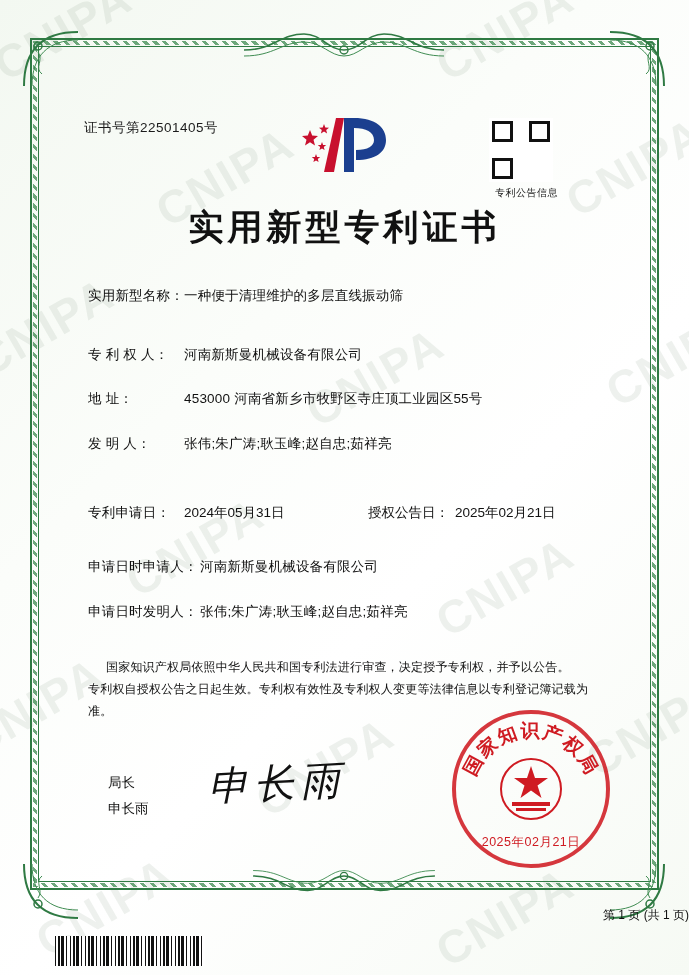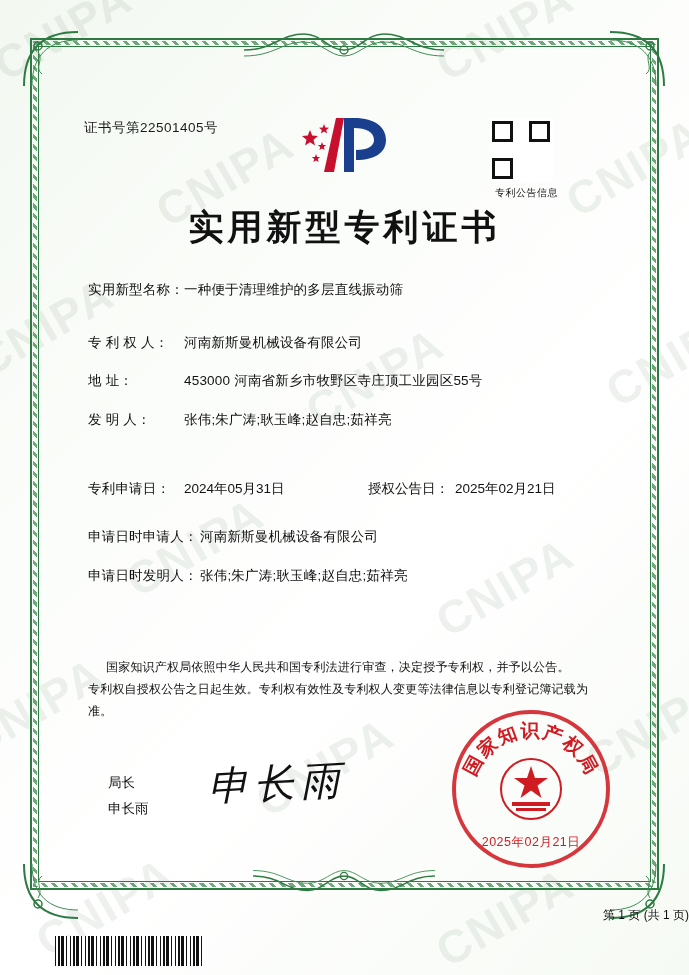--- a/index.html
+++ b/index.html
@@ -197,20 +197,21 @@
   }
   .flabel {
     width: 96px;
     flex: 0 0 96px;
     white-space: nowrap;
     letter-spacing: .2px;
   }
   .fvalue {
     flex: 1;
     letter-spacing: .2px;
+    margin-top: 6px;
   }
   .frow-2col .col {
     display: flex;
     align-items: baseline;
   }
   .frow-2col .col-a { width: 280px; flex: 0 0 280px; }
   .frow-2col .col-b { flex: 1; }
   .frow-2col .lab2 {
     white-space: nowrap;
     margin-right: 6px;

